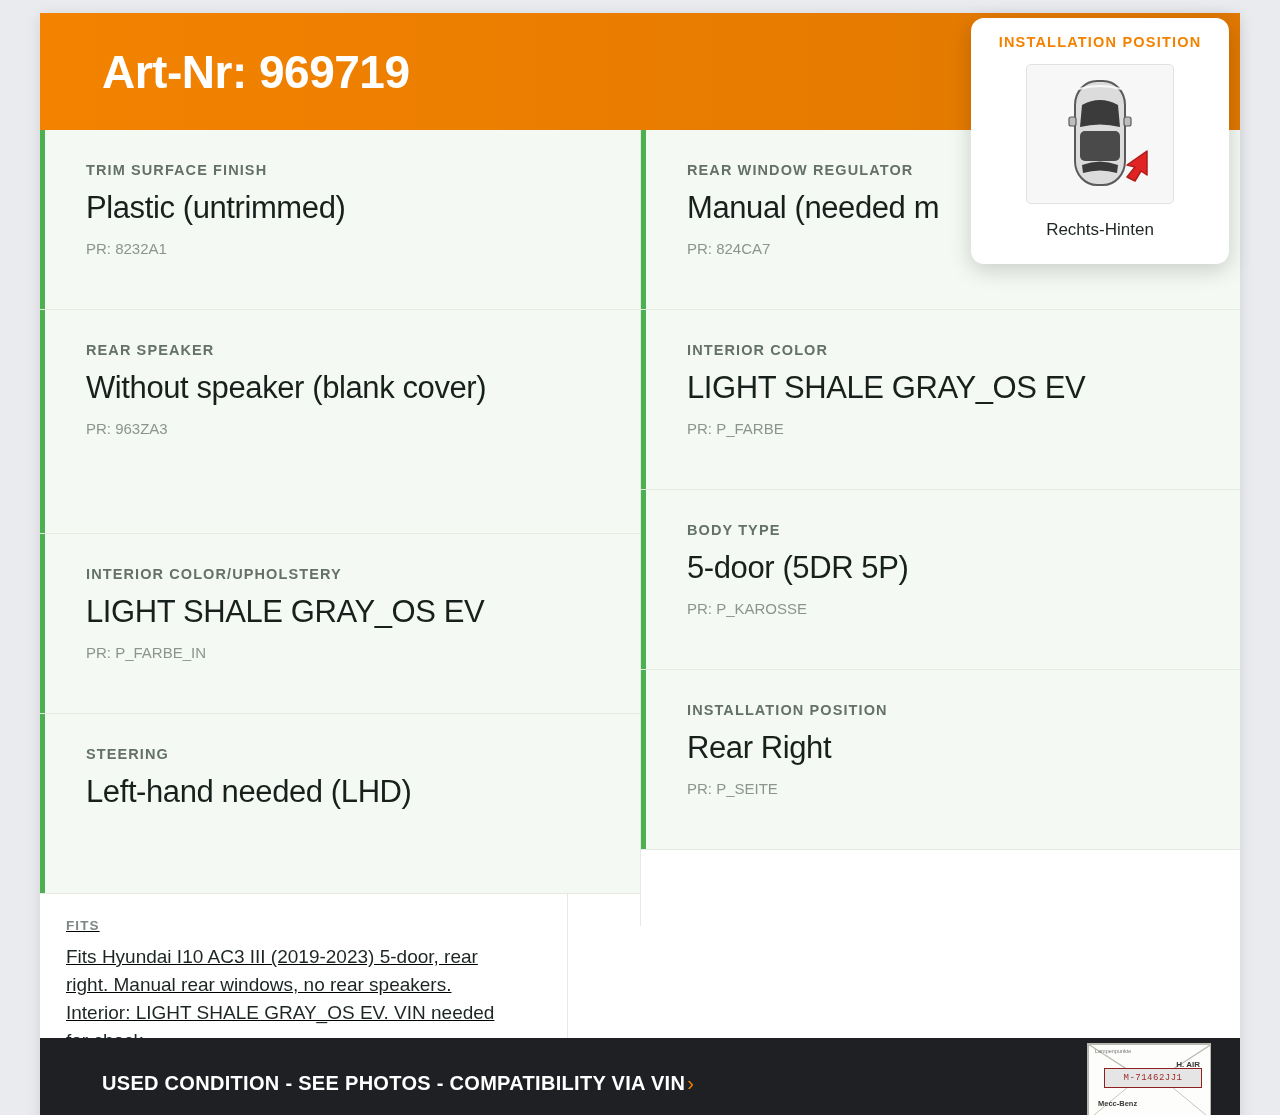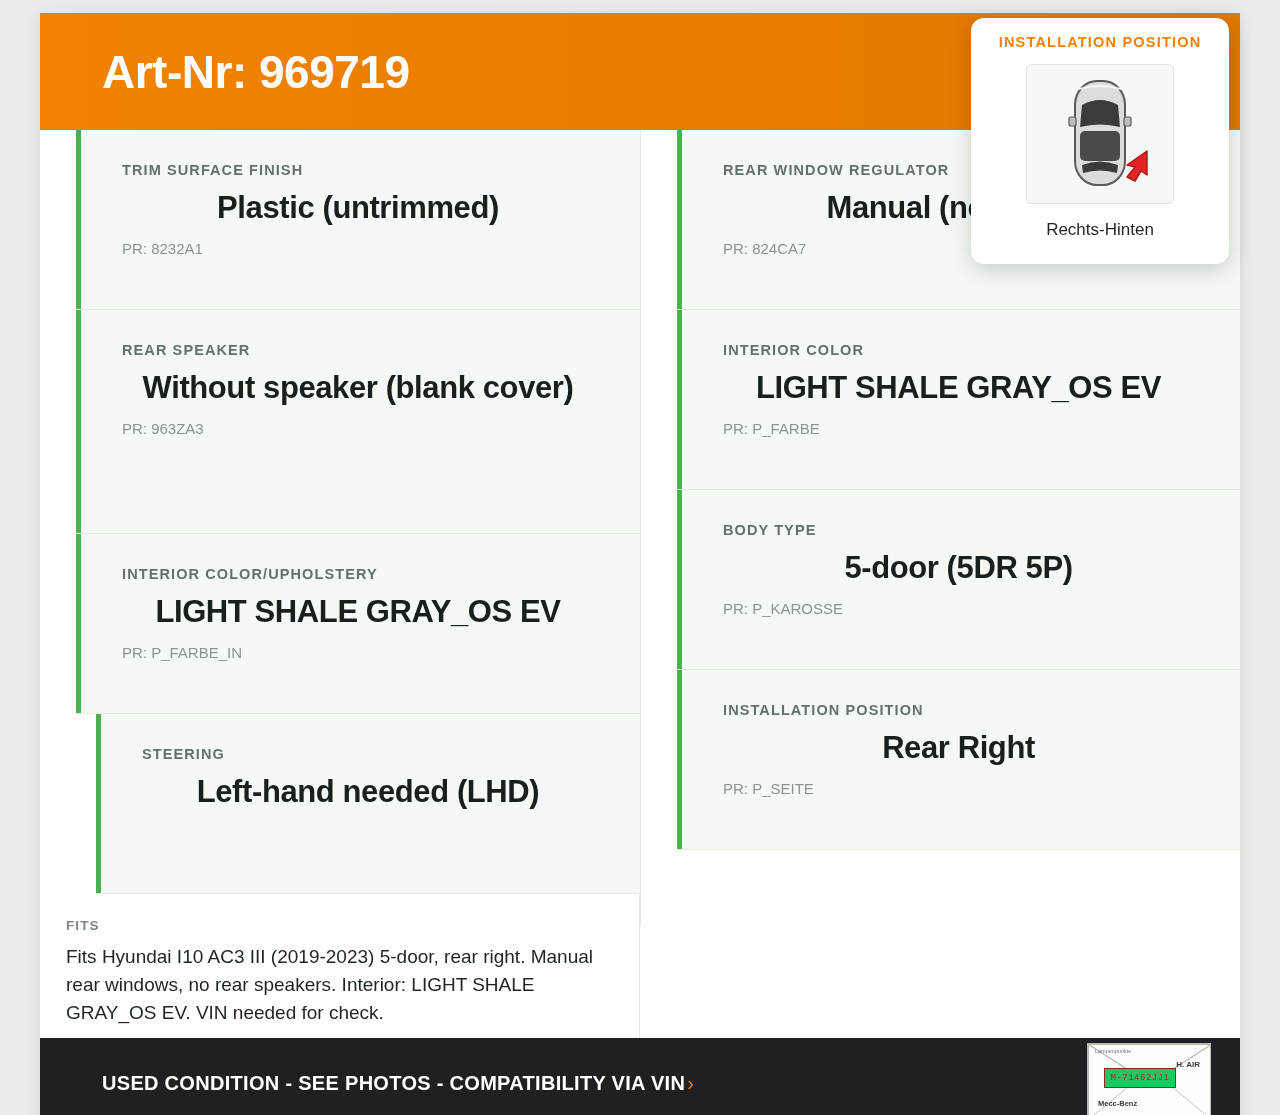--- a/index.html
+++ b/index.html
@@ -43,21 +43,20 @@
     letter-spacing: -0.5px;
   }
   
   #grid {
     display: flex;
     width: 100%;
   }
   .col {
     width: 600px;
     position: relative;
-    padding-left: 36px;
   }
   .col.left { }
   .col.right { border-left: 1px solid #e7e9e7; }
   .spec {
     position: relative;
     background: #f4faf3;
     border-bottom: 1px solid #e4ece2;
     padding: 32px 46px 26px 46px;
   }
   .spec.accent::before {
@@ -70,54 +69,54 @@
   .spec .label {
     font-size: 14.5px;
     font-weight: bold;
     letter-spacing: 1.1px;
     color: #64706a;
     text-transform: uppercase;
     margin-bottom: 10px;
   }
   .spec .value {
     font-size: 31px;
-    font-weight: bold;
+    font-weight: normal;
     color: #17201c;
     line-height: 1.28;
     letter-spacing: -0.4px;
     white-space: nowrap;
-    text-align: center;
   }
   .spec .value.wrap { white-space: normal; }
   .spec .pr {
     margin-top: 12px;
     font-size: 15px;
     color: #8b948f;
   }
   .spec.blank { background: #ffffff; border-bottom: none; }
   
   .l1 { height: 180px; }
   .l2 { height: 224px; }
   .l3 { height: 180px; }
-  .l4 { height: 180px; margin-left: 20px; }
+  .l4 { height: 180px; }
   .r1 { height: 180px; }
   .r2 { height: 180px; }
   .r3 { height: 180px; }
   .r4 { height: 180px; }
   .r5 { height: 76px; }
 
   
   #fits {
     position: absolute;
     left: 0;
     top: 881px;
-    width: 600px;
+    width: 528px;
     padding: 24px 46px 28px 26px;
     background: #ffffff;
     border-right: 1px solid #e7e9e7;
+    text-decoration: underline;
   }
   #fits .label {
     font-size: 13.5px;
     font-weight: bold;
     letter-spacing: 1.1px;
     color: #7d8884;
     text-transform: uppercase;
     margin-bottom: 10px;
   }
   #fits .text {
@@ -156,23 +155,23 @@
     width: 124px;
     height: 76px;
     background: #fdfdfb;
     border: 1px solid #b9b9b2;
     overflow: hidden;
   }
   #stamp .plate {
     position: absolute;
     left: 16px;
     top: 24px;
-    width: 72px;
+    width: 98px;
     height: 20px;
-    background: #22c55e;
+    background: #e5e5e5;
     border: 1px solid #8d2020;
     display: flex;
     align-items: center;
     justify-content: center;
     font-size: 9px;
     color: #9a2b2b;
     letter-spacing: 0.5px;
     font-family: "Liberation Mono", monospace;
   }
   #stamp .s-top {

